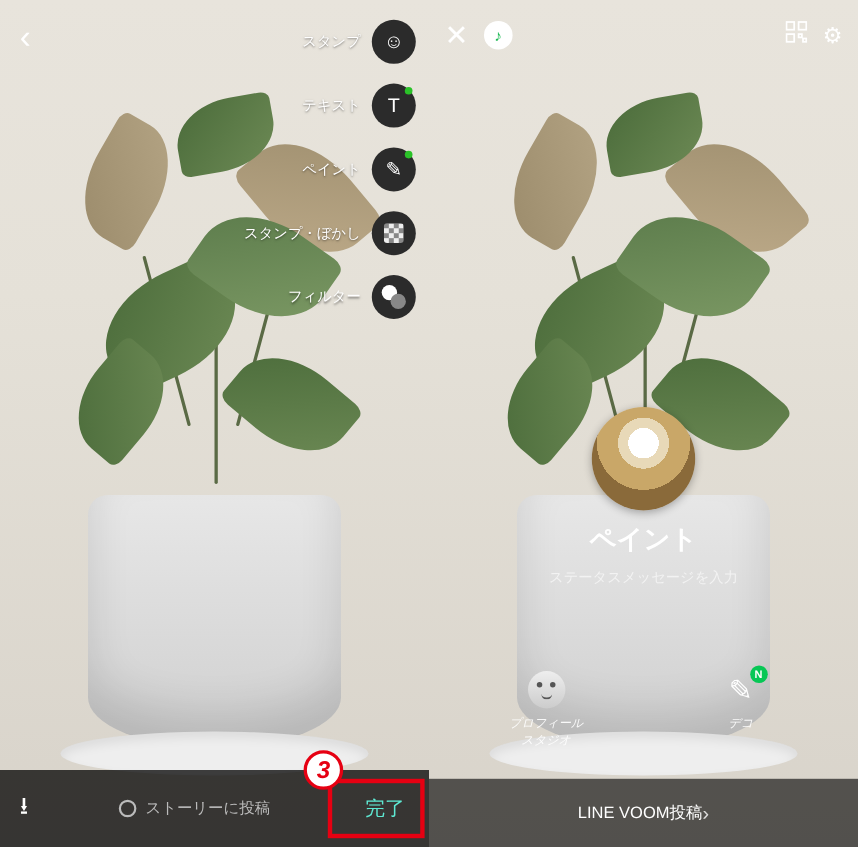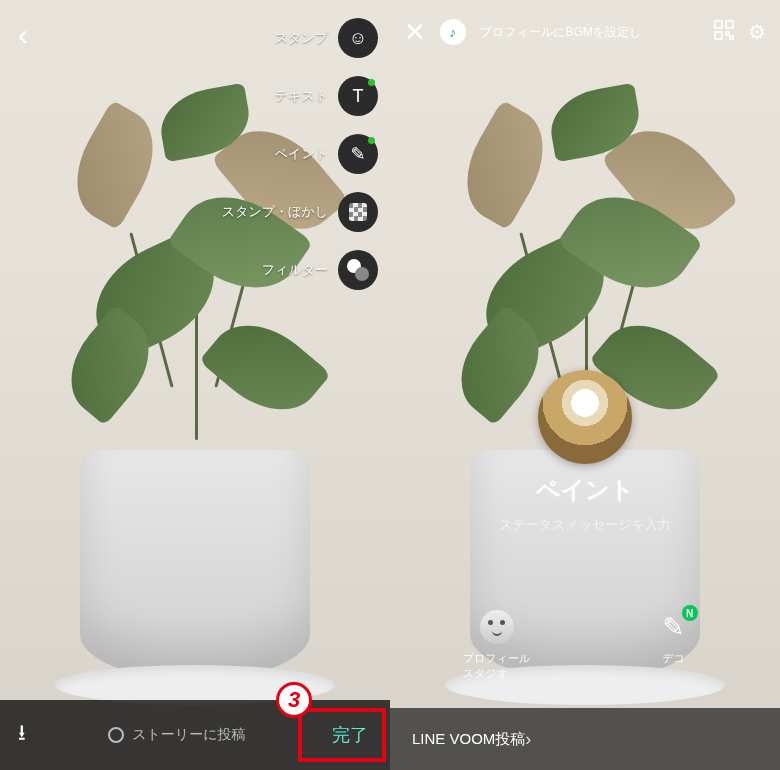--- a/index.html
+++ b/index.html
@@ -140,34 +140,34 @@
   }
   .username{font-size:24px;font-weight:600;}
   .status{font-size:13px;color:rgba(255,255,255,.6);}
 
   .action-row{
     position:absolute;left:0;right:0;bottom:90px;
     display:flex;justify-content:space-around;padding:0 18px;color:#fff;
   }
   .action{display:flex;flex-direction:column;align-items:center;gap:6px;width:80px;}
   .action-ico{width:36px;height:36px;display:flex;align-items:center;justify-content:center;font-size:24px;position:relative;}
-  .action-label{font-size:11px;text-align:left;color:rgba(255,255,255,.9);line-height:1.3;}
+  .action-label{font-size:11px;text-align:center;color:rgba(255,255,255,.9);line-height:1.3;font-style:italic;}
   .face-ico{width:34px;height:34px;border-radius:50%;background:linear-gradient(180deg,#eee,#ccc);position:relative;}
   .face-ico::before{content:"";position:absolute;top:10px;left:8px;width:5px;height:5px;background:#555;border-radius:50%;box-shadow:12px 0 #555;}
   .face-ico::after{content:"";position:absolute;bottom:8px;left:12px;width:10px;height:4px;border-bottom:2px solid #555;border-radius:0 0 10px 10px;}
   .pen-ico{font-size:26px;}
   .n-badge{position:absolute;top:-4px;right:-6px;width:16px;height:16px;border-radius:50%;background:#06c755;color:#fff;font-size:10px;font-weight:700;display:flex;align-items:center;justify-content:center;}
   .bookmark-ico{width:20px;height:26px;background:#fff;clip-path:polygon(0 0,100% 0,100% 100%,50% 75%,0 100%);}
   .story-ico{width:30px;height:30px;border:3px solid #06c755;border-radius:50%;position:relative;}
   .story-ico::before{content:"";position:absolute;top:50%;left:50%;transform:translate(-40%,-50%);border-left:10px solid #06c755;border-top:6px solid transparent;border-bottom:6px solid transparent;}
 
   .voom-bar{
     position:absolute;left:0;right:0;bottom:0;height:62px;
     background:rgba(0,0,0,.62);
-    display:flex;align-items:center;justify-content:flex-start;
+    display:flex;align-items:center;justify-content:center;
     padding:0 22px;color:#fff;font-size:15px;
   }
   .chev-right{font-size:18px;color:rgba(255,255,255,.8);}
 </style>
 </head>
 <body>
 
 <div class="screen left">
   <div class="bg">
     <div class="plant">
@@ -243,21 +243,20 @@
       <div class="leaf l6"></div>
         <div class="leaf l7"></div>
       <div class="pot"></div>
     </div>
   </div>
 
   <div class="topbar">
     <div class="top-left">
       <span class="close-x">✕</span>
       <span class="music-badge">♪</span>
-      <span class="bgm-text">プロフィールにBGMを設定し</span>
     </div>
     <div class="top-right">
       <span class="qr-ico">
         <svg width="20" height="20" viewBox="0 0 20 20" fill="none" stroke="#fff" stroke-width="1.6">
             <rect x="1" y="1" width="7" height="7"></rect>
             <rect x="12" y="1" width="7" height="7"></rect>
             <rect x="1" y="12" width="7" height="7"></rect>
             <rect x="12" y="12" width="3" height="3"></rect>
             <rect x="16" y="16" width="3" height="3"></rect>
           </svg>

